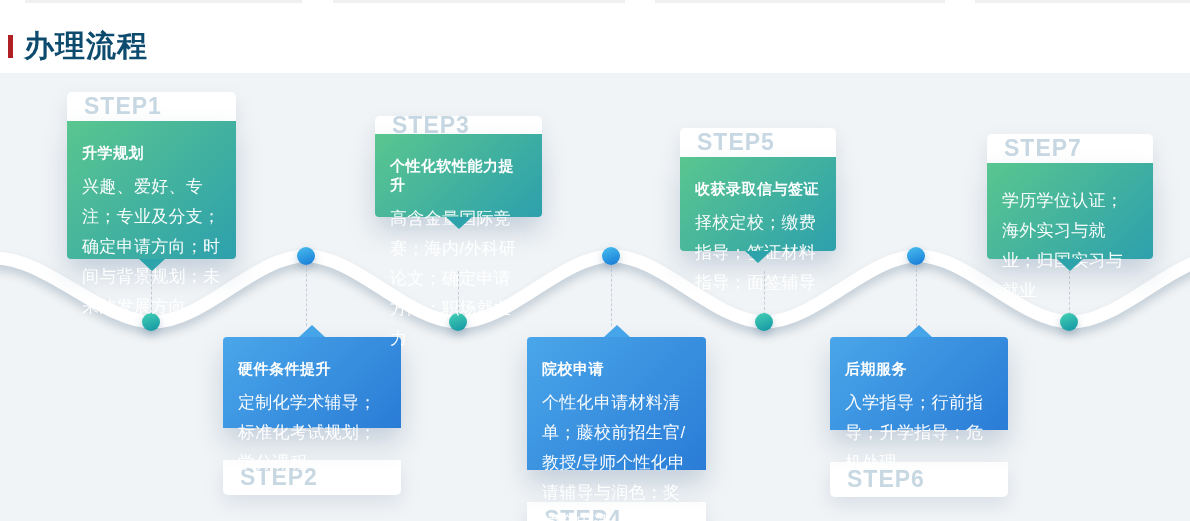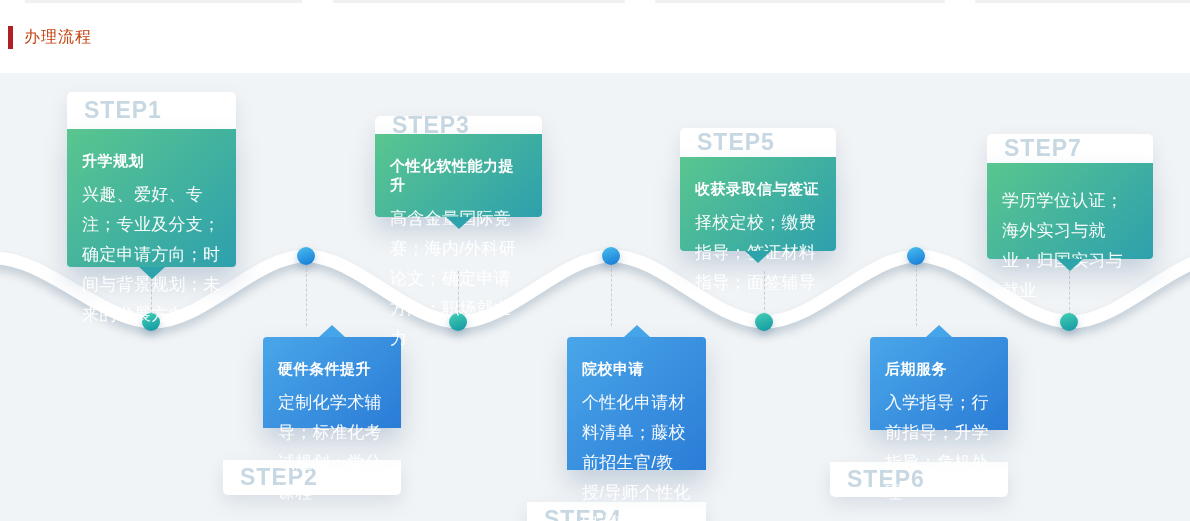--- a/index.html
+++ b/index.html
@@ -6,21 +6,21 @@
   html,body { background:#ffffff; }
   body { font-family:"Liberation Sans","DejaVu Sans",sans-serif; }
   #stage {
     position:relative; width:1190px; height:521px; overflow:hidden; background:#ffffff;
   }
   
   .top-seg { position:absolute; top:0; height:3px; background:#eef0f2; }
   
   .heading { position:absolute; left:8px; top:26px; display:flex; align-items:center; }
   .heading .bar { width:5px; height:23px; background:var(--accent-red,#b01f24); margin-right:11px; }
-  .heading .txt { font-size:16px; color:#c2410c; font-weight:400; letter-spacing:1px; }
+  .heading .txt { font-size:30px; color:#0c4a6e; font-weight:700; letter-spacing:1px; }
   
   .panel { position:absolute; left:0; top:73px; width:1190px; height:448px; background:var(--background,#f1f4f6); }
   
   svg.wave { position:absolute; left:0; top:0; width:1190px; height:521px; overflow:visible; }
   svg.wave path { filter:drop-shadow(0 6px 5px rgba(140,160,178,.45)); }
   
   .dash { position:absolute; width:0; border-left:1px dashed #c7cdd5; }
   
   .dot { position:absolute; width:18px; height:18px; border-radius:50%; box-shadow:0 4px 8px rgba(90,120,150,.35); }
   .dot.teal { background:linear-gradient(160deg,#3ecbb2 10%,#189aa5 90%); }
@@ -33,21 +33,21 @@
     box-shadow:0 8px 18px rgba(110,135,165,.18);
   }
   .card.top .band { border-radius:5px 5px 0 0; }
   .card.bottom .band { border-radius:0 0 5px 5px;margin-top:32px; }
   .body {
     position:relative; padding:23px 15px 0 15px; color:#ffffff;
     box-shadow:0 14px 26px rgba(95,125,160,.30); border-radius:0 0 4px 4px;
   }
   .card.bottom .body { border-radius:4px 4px 0 0; }
   .body.green { background:linear-gradient(135deg,var(--green-gradient-start,#5ac68f) 0%,var(--green-gradient-end,#2da0ad) 100%); }
-  .body.blue  { background:linear-gradient(135deg,var(--blue-gradient-start,#4aa6e9) 0%,var(--blue-gradient-end,#2a7cd6) 100%);margin-left:40px; }
+  .body.blue  { background:linear-gradient(135deg,var(--blue-gradient-start,#4aa6e9) 0%,var(--blue-gradient-end,#2a7cd6) 100%); }
   .body .ttl { font-size:15px; font-weight:bold; margin-bottom:9px; letter-spacing:.5px; }
   .body .dsc { font-size:17px; line-height:30px; color:rgba(255,255,255,.96); letter-spacing:.3px; }
   
   .ptr { position:absolute; left:50%; margin-left:-13px; width:0; height:0;
          border-left:13px solid transparent; border-right:13px solid transparent; }
   .card.top  .ptr { bottom:-12px; border-top:12px solid #2da4ab; }
   .card.bottom .ptr { top:-12px; border-bottom:12px solid #46a5e8; }
 </style>
 </head>
 <body>
@@ -80,21 +80,21 @@
 
   <div class="dot teal" style="left:142px;top:313px"></div>
   <div class="dot blue" style="left:297px;top:247px"></div>
   <div class="dot teal" style="left:449px;top:313px"></div>
   <div class="dot blue" style="left:602px;top:247px"></div>
   <div class="dot teal" style="left:755px;top:313px"></div>
   <div class="dot blue" style="left:907px;top:247px"></div>
   <div class="dot teal" style="left:1060px;top:313px"></div>
 
   <div class="card top" style="left:67px;top:92px;width:169px">
-    <div class="band" style="height:37px">STEP1</div>
+    <div class="band" style="height:29px">STEP1</div>
     <div class="body green" style="height:138px">
       <div class="ttl">升学规划</div>
       <div class="dsc">兴趣、爱好、专注；专业及分支；确定申请方向；时间与背景规划；未来的发展方向</div>
       <div class="ptr"></div>
     </div>
   </div>
 
   <div class="card bottom" style="left:223px;top:337px;width:178px">
     <div class="body blue" style="height:91px">
       <div class="ttl">硬件条件提升</div>

